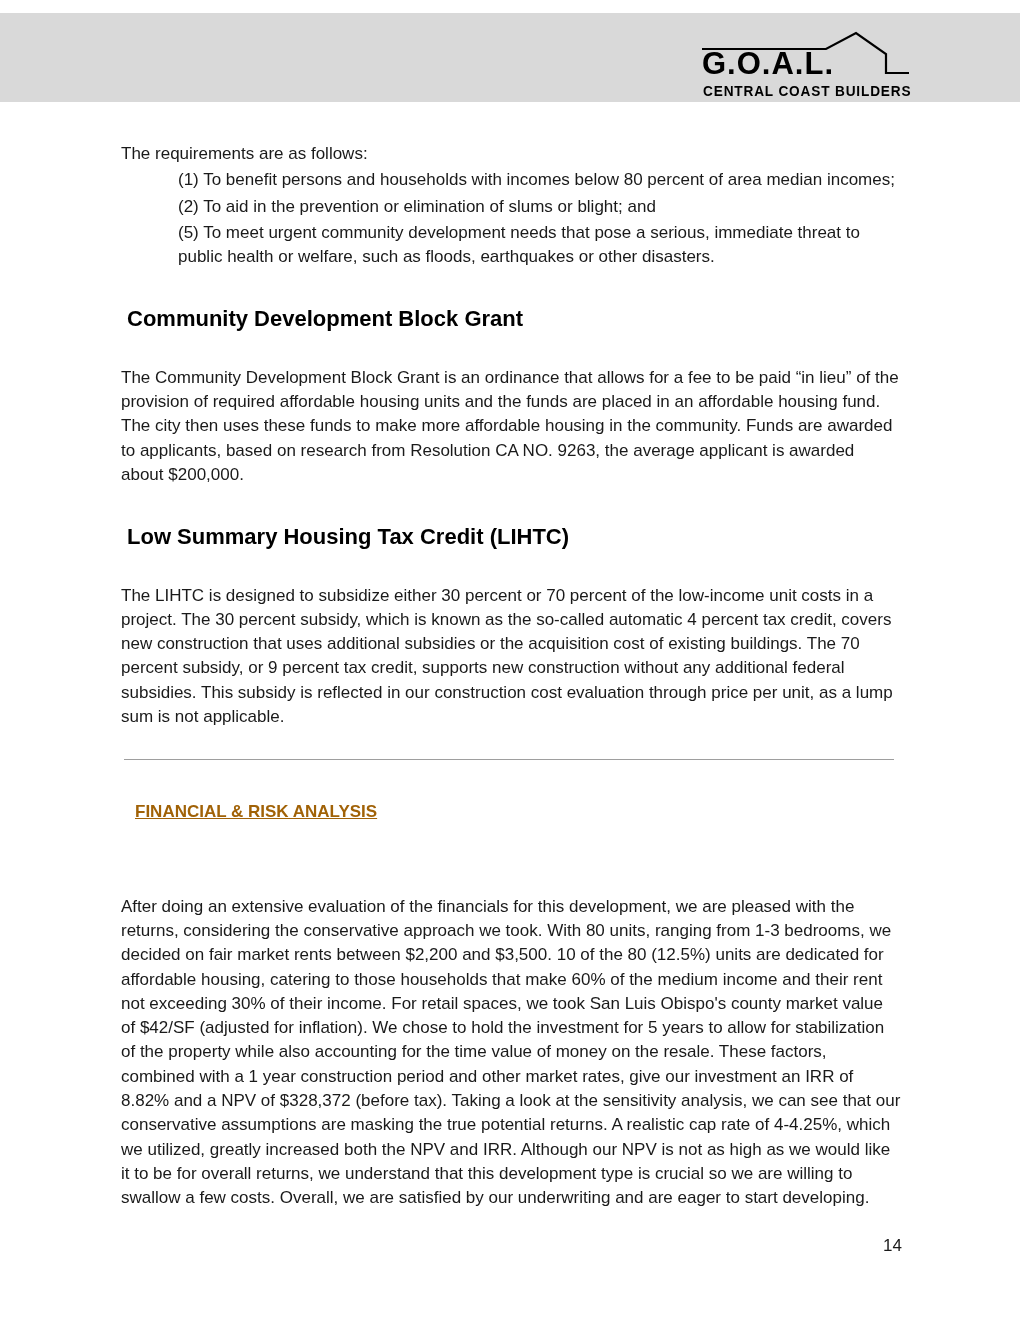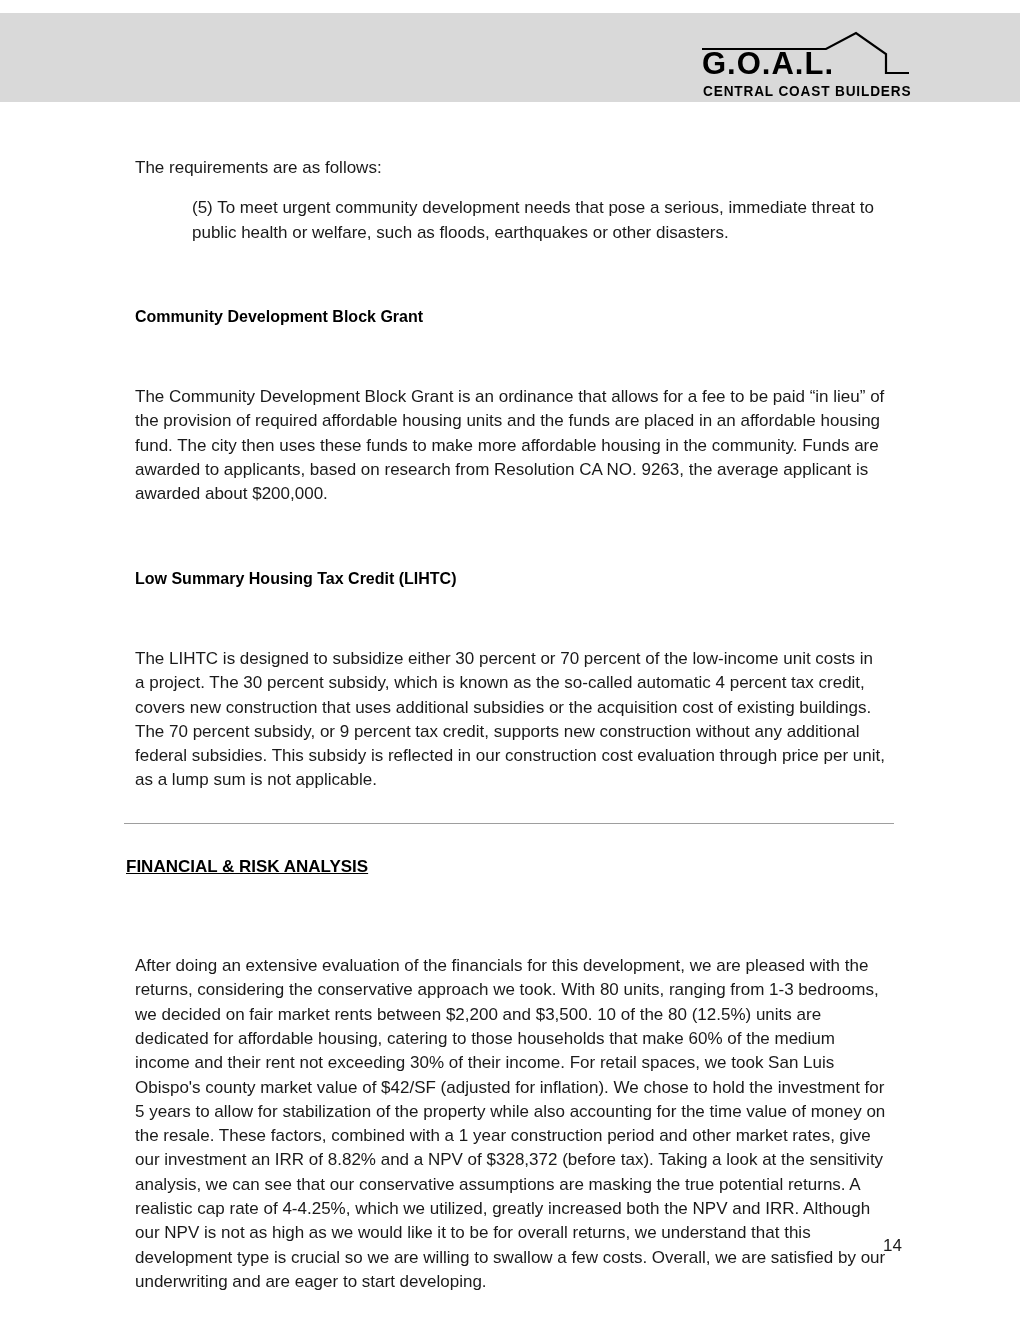--- a/index.html
+++ b/index.html
@@ -70,41 +70,41 @@
   
   .content {
     position: absolute;
     left: 119px;
     top: 140px;
     width: 784px;
   }
   .para {
     font-size: 17px;
     line-height: 24.3px;
-    margin: 16px;
+    margin: 2px;
     color: #1a1a1a;
     text-align: left;
   }
   .indent-block {
     margin-left: 57px;
     width: 727px;
   }
   .heading {
-    font-size: 16px;
+    font-size: 22px;
     font-weight: bold;
     line-height: 24.3px;
-    margin: 16px;
+    margin: 8px;
     color: #000000;
   }
   .heading-underline {
     font-size: 17px;
     font-weight: bold;
     line-height: 24.3px;
-    margin: 7px;
-    color: #000000;
+    margin: 16px;
+    color: #a16207;
     text-decoration: underline;
     display: inline-block;
   }
   .spacer-sm { height: 24px; }
   .spacer-md { height: 28px; }
 
   .divider {
     margin-top: 30px;
     margin-left: 5px;
     width: 770px;
@@ -134,20 +134,22 @@
       <div class="logo-wordmark">G.O.A.L.</div>
       <div class="logo-tagline">CENTRAL COAST BUILDERS</div>
     </div>
   </div>
 
   <div class="content">
 
     <p class="para">The requirements are as follows:</p>
 
     <div class="indent-block">
+      <p class="para">(1) To benefit persons and households with incomes below 80 percent of area median incomes;</p>
+      <p class="para">(2) To aid in the prevention or elimination of slums or blight; and</p>
       <p class="para">(5) To meet urgent community development needs that pose a serious, immediate threat to public health or welfare, such as floods, earthquakes or other disasters.</p>
     </div>
 
     <div class="spacer-md"></div>
 
     <p class="heading">Community Development Block Grant</p>
     <div class="spacer-sm"></div>
     <p class="para">The Community Development Block Grant is an ordinance that allows for a fee to be paid “in lieu” of the provision of required affordable housing units and the funds are placed in an affordable housing fund. The city then uses these funds to make more affordable housing in the community. Funds are awarded to applicants, based on research from Resolution CA NO. 9263, the average applicant is awarded about $200,000.</p>
 
     <div class="spacer-md"></div>

